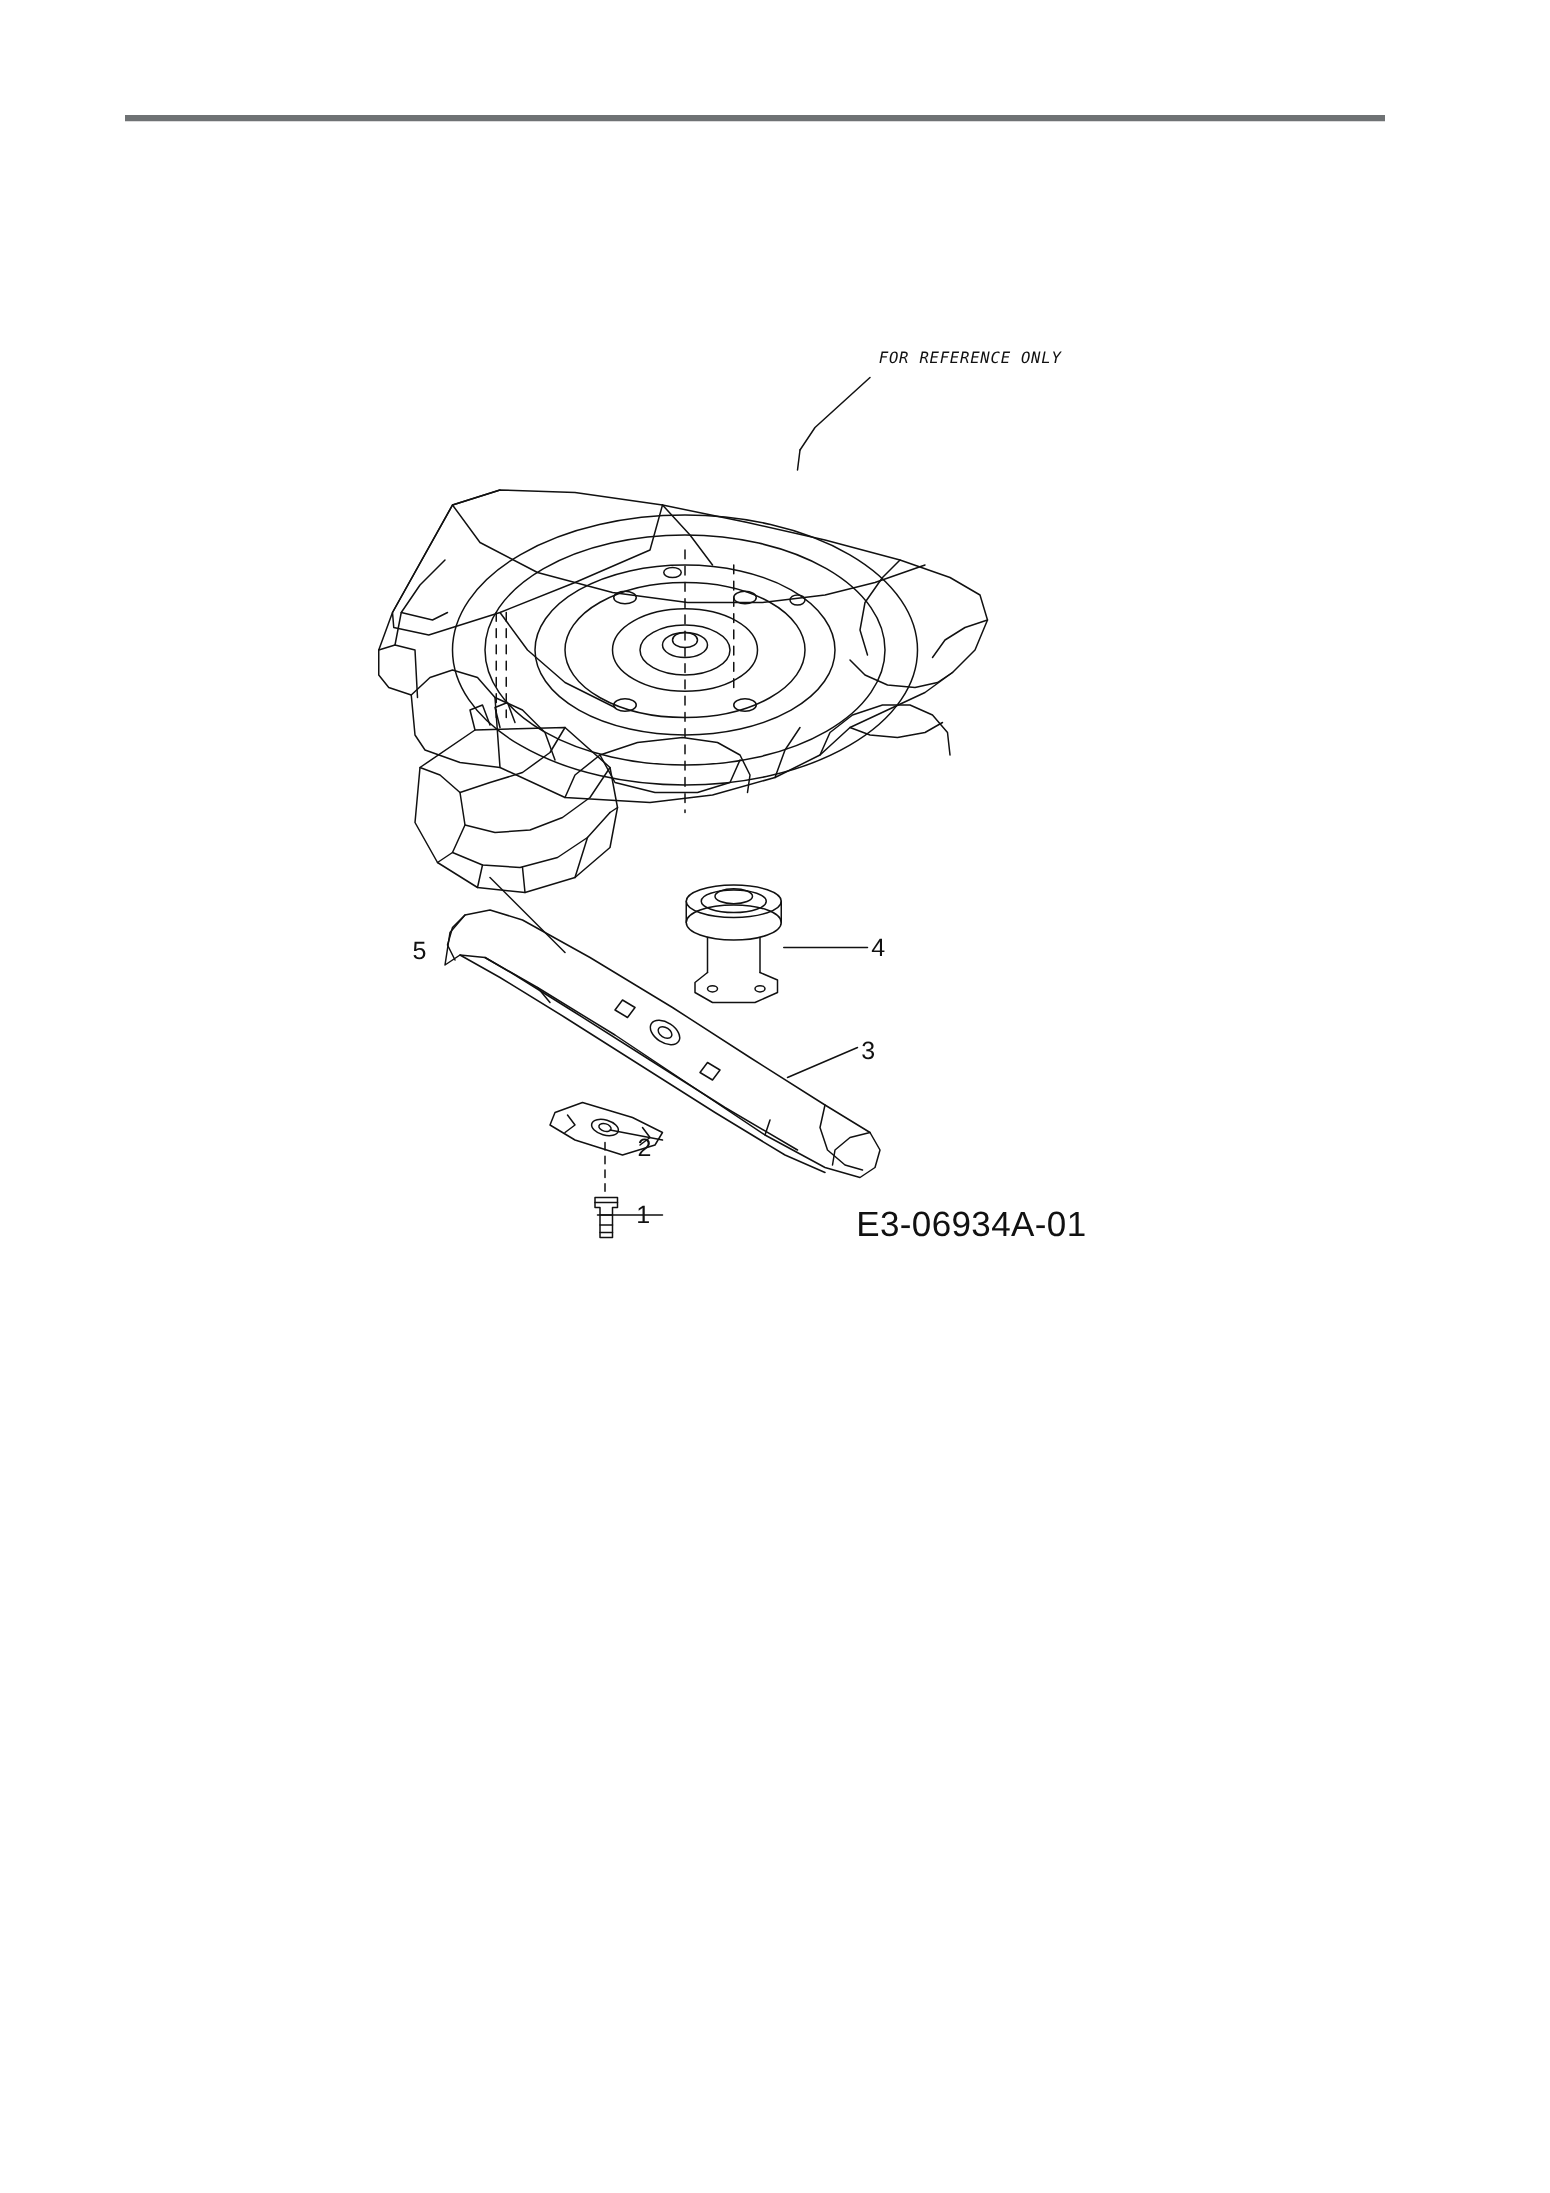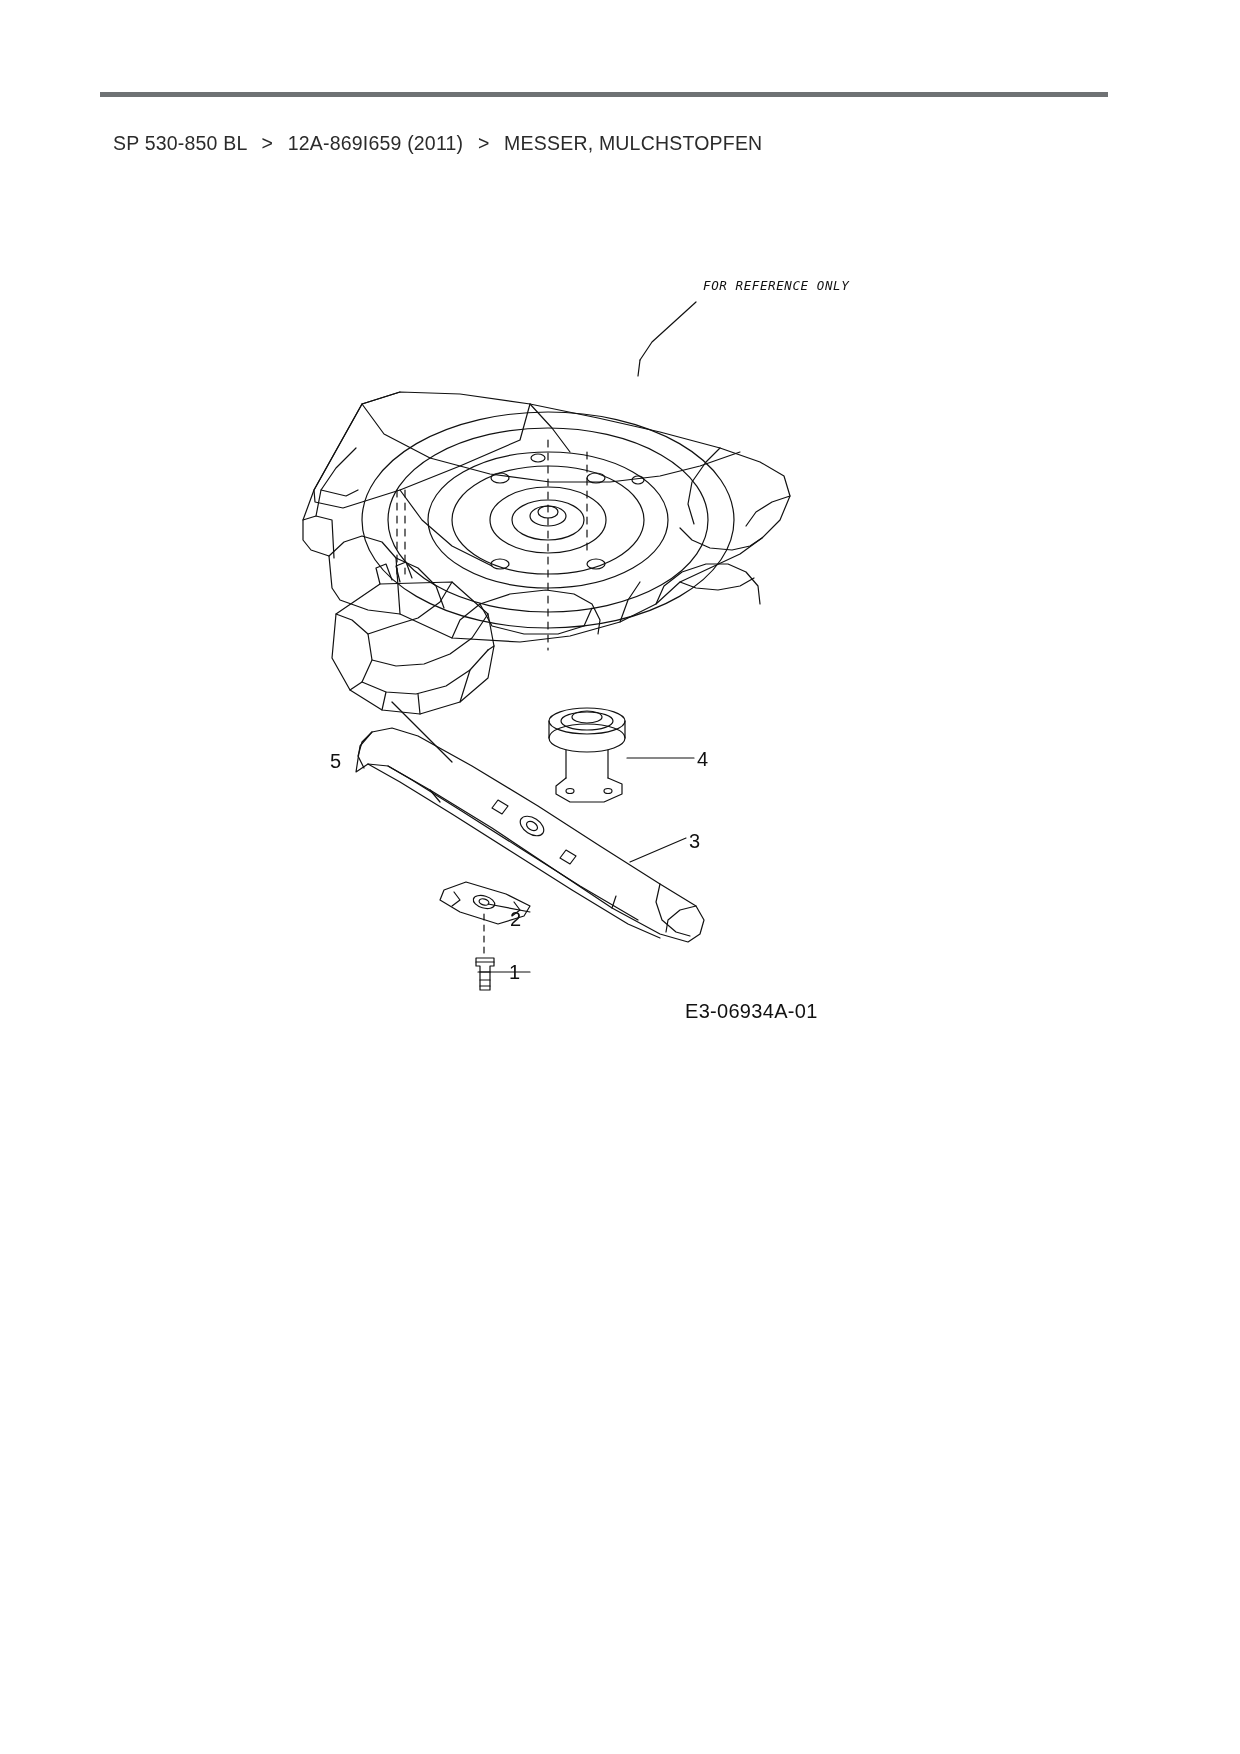--- a/index.html
+++ b/index.html
@@ -61,22 +61,22 @@
     font-family: "DejaVu Sans Mono", monospace;
     font-size: 12.5px;
     letter-spacing: 0.6px;
     color: #111;
     white-space: nowrap;
     font-style: italic;
   }
   .drawing-no {
     position: absolute;
     left: 685px;
-    top: 1000px;
-    font-size: 20px;
+    top: 964px;
+    font-size: 28px;
     letter-spacing: 0.3px;
     color: #111;
     white-space: nowrap;
   }
   .callout {
     position: absolute;
     font-size: 20px;
     color: #111;
   }
   .c1 { left: 509px; top: 961px; }
@@ -85,27 +85,20 @@
   .c4 { left: 697px; top: 748px; }
   .c5 { left: 330px; top: 750px; }
 </style>
 </head>
 <body>
 
 <div class="page">
 
   <div class="top-rule"></div>
 
-  <div class="breadcrumb">
-    <span class="crumb">SP 530-850 BL</span>
-    <span class="sep">&gt;</span>
-    <span class="crumb">12A-869I659 (2011)</span>
-    <span class="sep">&gt;</span>
-    <span class="crumb">MESSER, MULCHSTOPFEN</span>
-  </div>
 
   <div class="figure">
     <svg viewBox="0 0 780 900" xmlns="http://www.w3.org/2000/svg">
       <g fill="none" stroke="#111111" stroke-width="1.2" stroke-linejoin="round" stroke-linecap="round">
 
         <g>
 
           <path d="M262,214 L214,300 L203,330 L203,350 L211,360 L229,366 L232,398
                    L240,410 L268,420 L300,424
                    L352,448 L420,452 L470,446 L520,432 L556,414 L580,392

